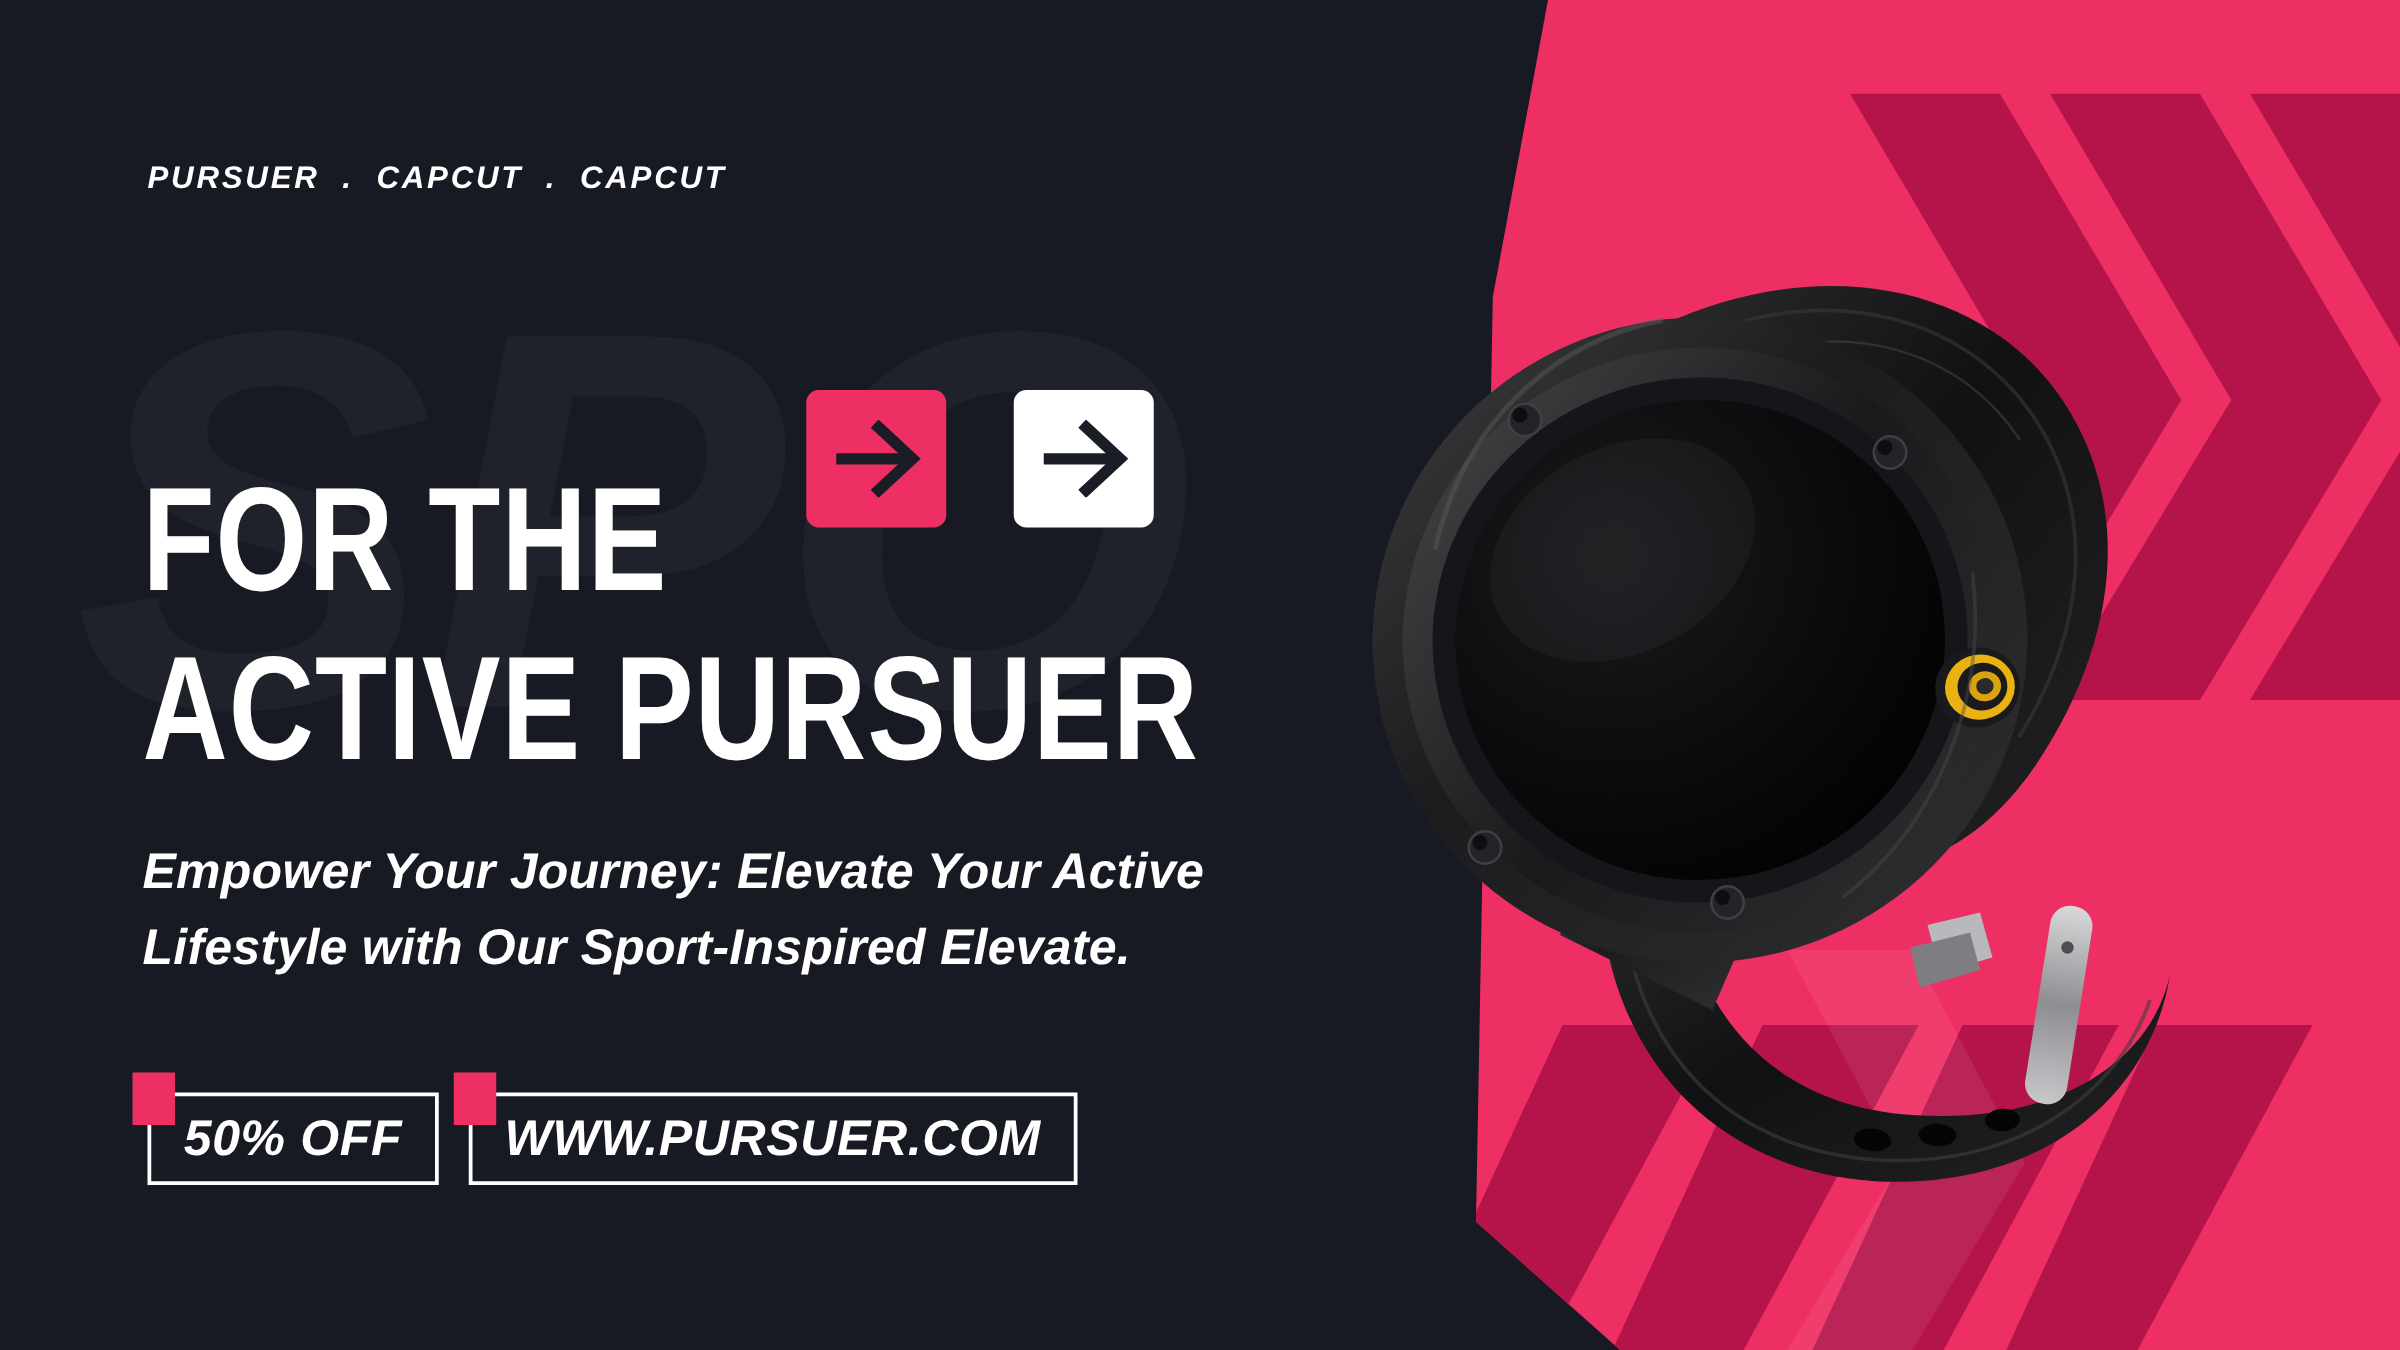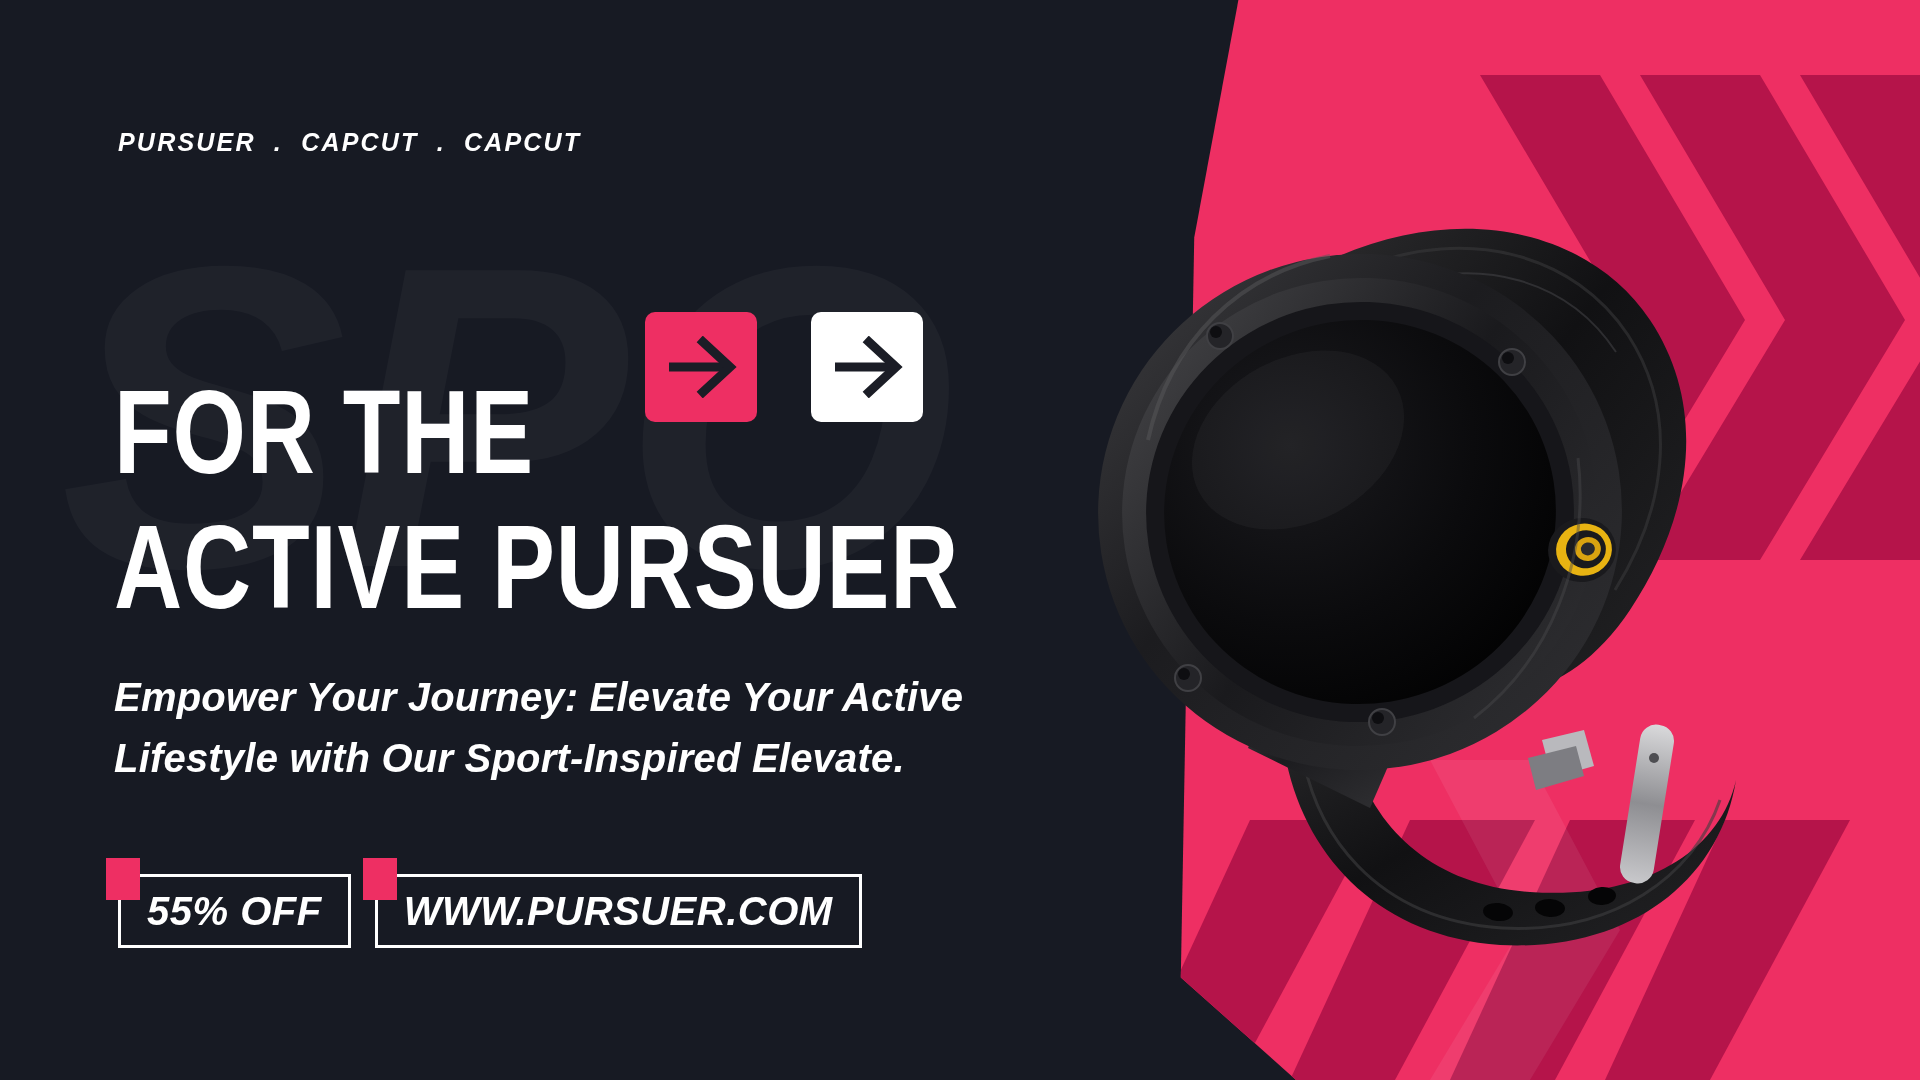--- a/index.html
+++ b/index.html
@@ -263,21 +263,21 @@
 
     <p class="subtitle">
       <span>Empower Your Journey: Elevate Your Active</span><br>
       <span>Lifestyle with Our Sport-Inspired Elevate.</span>
     </p>
 
     <div class="badges">
       <div class="badge">
         <div class="badge-tag"></div>
         <div class="badge-box">
-          <span>55% OFF</span>
+          <span>50% OFF</span>
         </div>
       </div>
       <div class="badge">
         <div class="badge-tag"></div>
         <div class="badge-box">
           <span>WWW.PURSUER.COM</span>
         </div>
       </div>
     </div>
 

